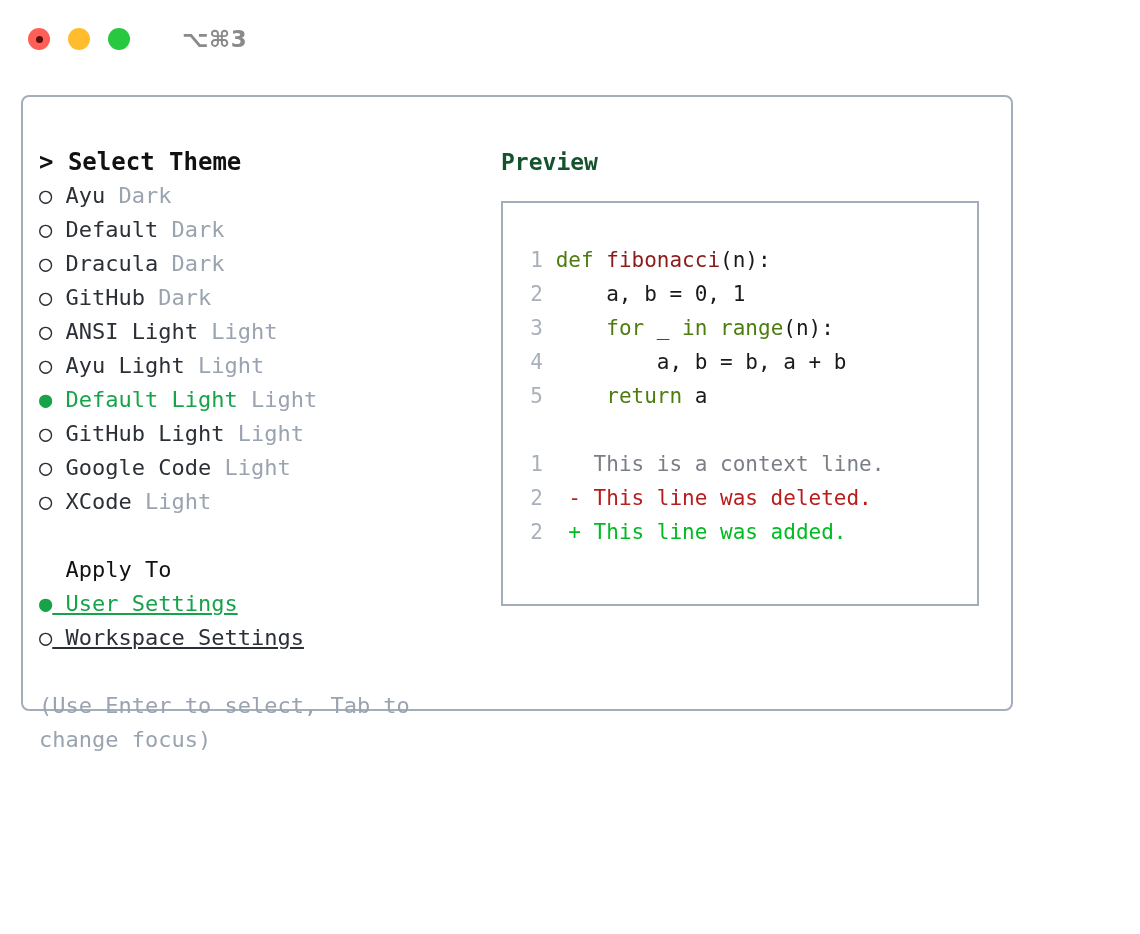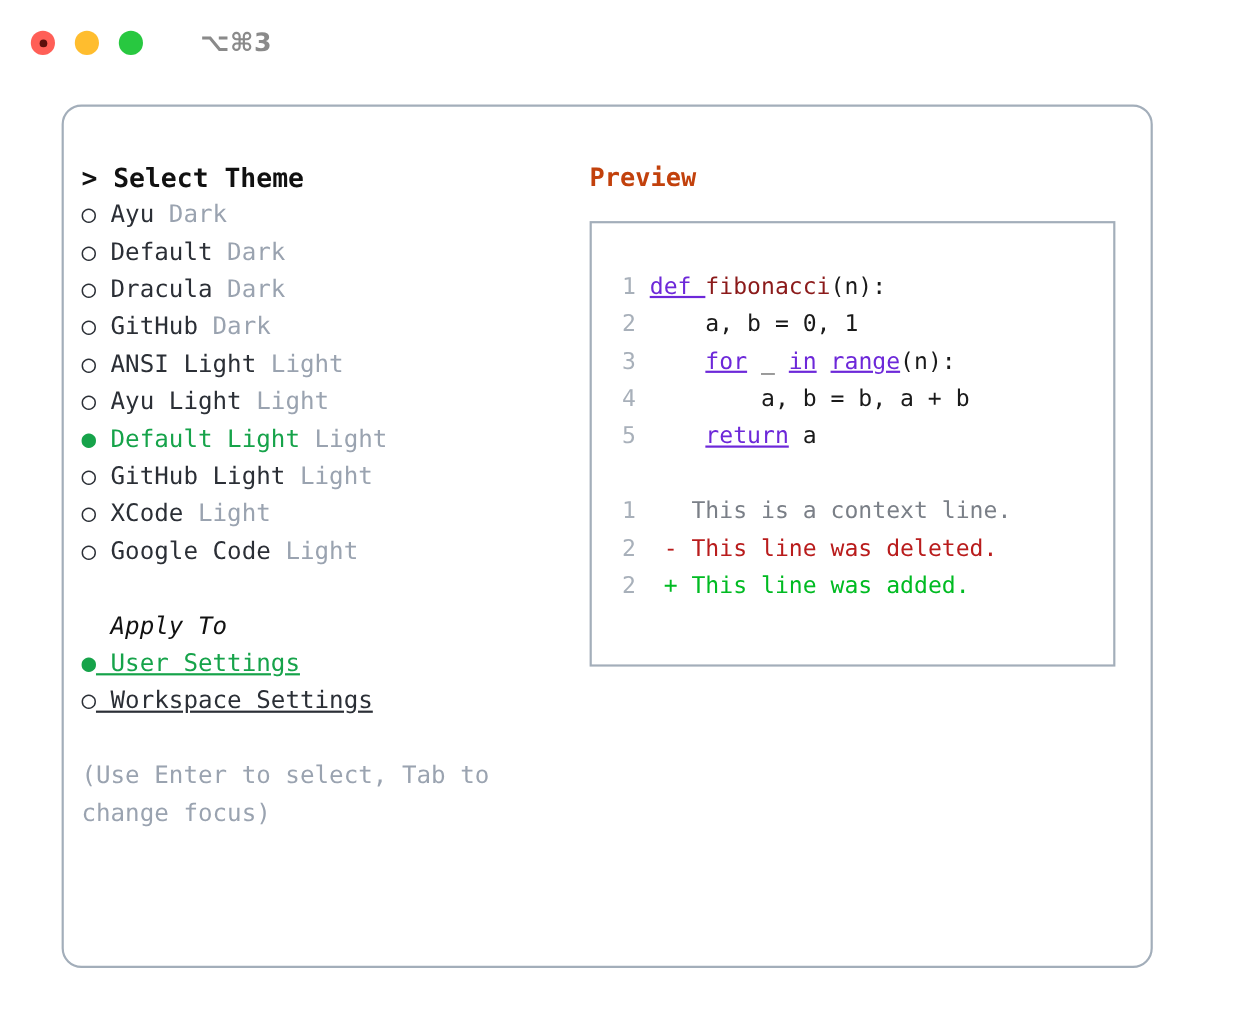--- a/index.html
+++ b/index.html
@@ -68,26 +68,25 @@
     letter-spacing: 0.5px;
     font-family: "DejaVu Sans", sans-serif;
   }
 
   
   .panel {
     position: absolute;
     left: 21px;
     top: 95px;
     width: 992px;
-    height: 785px;
+    height: 616px;
     border: 2px solid #a3aeba;
-    border-radius: 18px;
+    border-radius: 8px;
     background: #ffffff;
     box-sizing: border-box;
-    margin-left: 35px;
   }
 
   .panel-inner {
     position: absolute;
     left: 0; top: 0;
     width: 100%;
     height: 100%;
   }
 
   
@@ -125,21 +124,20 @@
   .tvariant { color: #9aa3b0; }
 
   .section-gap { height: 34px; }
 
   .apply-header {
     font-size: 22px;
     line-height: 34px;
     color: #111111;
     white-space: pre;
     font-family: "DejaVu Sans Mono", monospace;
-    font-style: italic;
   }
 
   .apply-row {
     font-size: 22px;
     line-height: 34px;
     white-space: pre;
     color: #2b2f36;
     font-family: "DejaVu Sans Mono", monospace;
   }
   .apply-row.selected .bullet,
@@ -160,21 +158,21 @@
   
   .right-col {
     position: absolute;
     left: 478px;
     top: 48px;
     width: 500px;
   }
   .preview-title {
     font-size: 23px;
     font-weight: bold;
-    color: #c2410c;
+    color: #14532d;
     line-height: 34px;
     font-family: "DejaVu Sans Mono", monospace;
   }
   .preview-box {
     margin-top: 22px;
     width: 478px;
     height: 405px;
     border: 2px solid #a3aeba;
     box-sizing: border-box;
     background: #ffffff;
@@ -186,21 +184,21 @@
     line-height: 34px;
     white-space: pre;
     font-family: "DejaVu Sans Mono", monospace;
   }
   .lineno {
     color: #a8b0ba;
     display: inline-block;
     width: 22px;
     text-align: right;
   }
-  .kw  { color: #6d28d9; text-decoration: underline; }
+  .kw  { color: #4d7c0f; }
   .fn  { color: #8b1a1a; }
   .pl  { color: #1a1a1a; }
 
   .diff-gap { height: 34px; }
   .diff-ctx { color: #7a7f87; }
   .diff-del { color: #b91c1c; }
   .diff-add { color: #00bb22; }
 </style>
 </head>
 <body>
@@ -223,22 +221,22 @@
         <div class="list-header">&gt; Select Theme</div>
         <div id="theme-list">
             <div class="theme-row"><span class="bullet">○</span><span class="tname"> Ayu</span><span class="tvariant"> Dark</span></div>
             <div class="theme-row"><span class="bullet">○</span><span class="tname"> Default</span><span class="tvariant"> Dark</span></div>
             <div class="theme-row"><span class="bullet">○</span><span class="tname"> Dracula</span><span class="tvariant"> Dark</span></div>
             <div class="theme-row"><span class="bullet">○</span><span class="tname"> GitHub</span><span class="tvariant"> Dark</span></div>
             <div class="theme-row"><span class="bullet">○</span><span class="tname"> ANSI Light</span><span class="tvariant"> Light</span></div>
             <div class="theme-row"><span class="bullet">○</span><span class="tname"> Ayu Light</span><span class="tvariant"> Light</span></div>
             <div class="theme-row selected"><span class="bullet">●</span><span class="tname"> Default Light</span><span class="tvariant"> Light</span></div>
             <div class="theme-row"><span class="bullet">○</span><span class="tname"> GitHub Light</span><span class="tvariant"> Light</span></div>
+            <div class="theme-row"><span class="bullet">○</span><span class="tname"> Google Code</span><span class="tvariant"> Light</span></div>
             <div class="theme-row"><span class="bullet">○</span><span class="tname"> XCode</span><span class="tvariant"> Light</span></div>
-            <div class="theme-row"><span class="bullet">○</span><span class="tname"> Google Code</span><span class="tvariant"> Light</span></div>
           </div>
 
         <div class="section-gap"></div>
 
         <div class="apply-header">  Apply To</div>
         <div id="apply-list">
             <div class="apply-row selected"><span class="bullet">●</span><span class="aname"> User Settings</span></div>
             <div class="apply-row"><span class="bullet">○</span><span class="aname"> Workspace Settings</span></div>
           </div>
 

